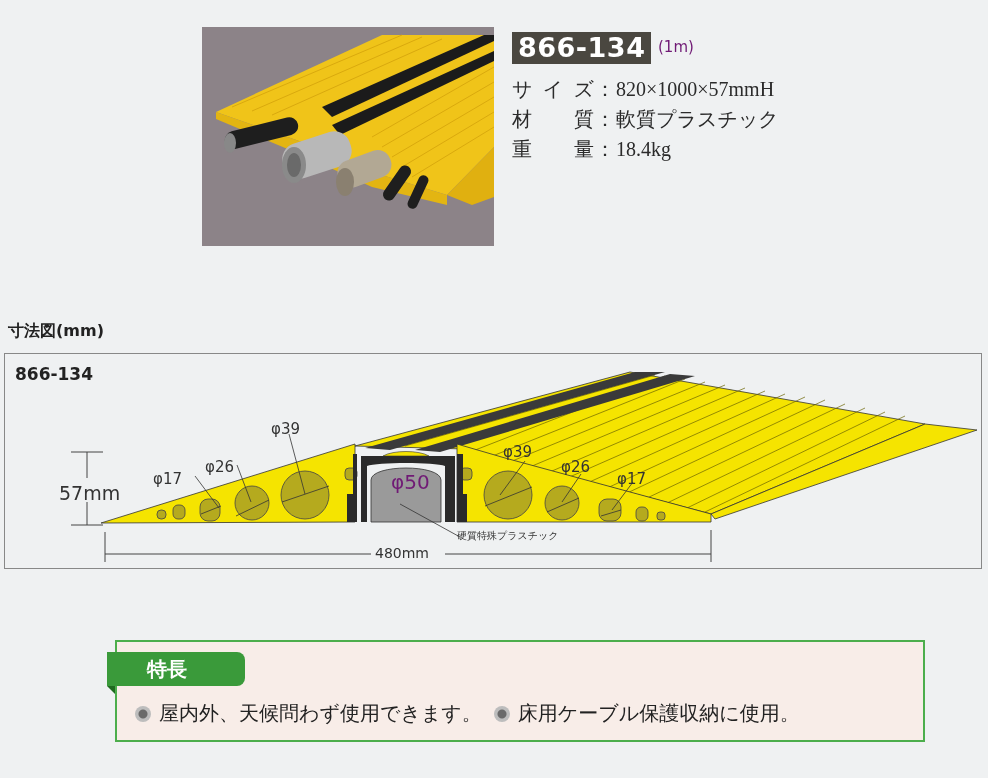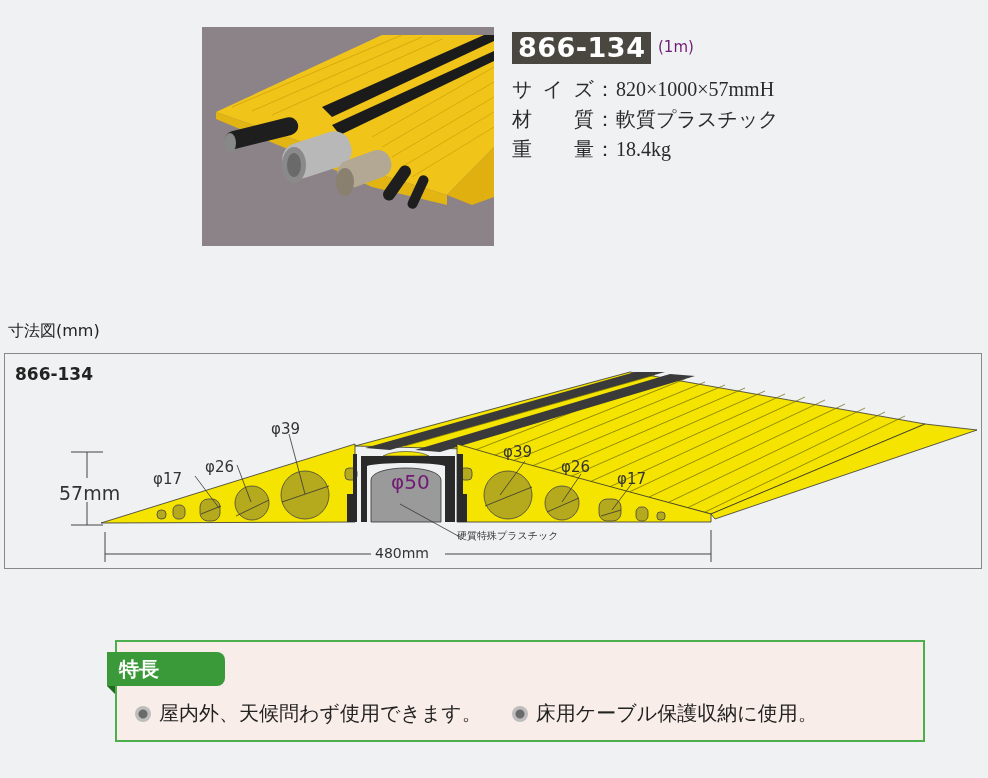--- a/index.html
+++ b/index.html
@@ -27,45 +27,45 @@
   }
   .spec-list { position: absolute; left: 512px; top: 74px; }
   .spec-row {
     font-size: 20px; line-height: 30px; color: #2b2b2b; white-space: nowrap;
     display: flex;
     font-family: Liberation Serif, serif;
   }
   .spec-label { display: inline-block; width: 82px; text-align-last: justify; }
   .spec-sep { display: inline-block; width: 22px; text-align: center; }
   .section-title {
-    position: absolute; left: 8px; top: 321px; font-size: 16px; color: #222;
+    position: absolute; left: 8px; top: 321px; font-size: 16px; color: #222; font-weight: bold;
   }
   .diagram-box {
     position: absolute; left: 4px; top: 353px; width: 978px; height: 216px;
     border: 1px solid #888; background: #eff1f2; box-sizing: border-box;
   }
   .diagram-model {
     position: absolute; left: 10px; top: 10px; font-size: 17px; font-weight: bold; color: #222;
   }
   .diagram-svg { position: absolute; left: 0; top: 0; }
   .features {
     position: absolute; left: 115px; top: 640px; width: 810px; height: 102px;
     background: #f8ede8; border: 2px solid #4cae4c; box-sizing: border-box;
   }
   .features-tab {
-    position: absolute; left: -10px; top: 10px; width: 118px; height: 34px;
+    position: absolute; left: -10px; top: 10px; width: 138px; height: 34px;
     background: #3a9a3a; color: #fff; font-size: 20px; font-weight: bold;
-    border-radius: 0 8px 8px 0; line-height: 34px; padding-left: 12px; box-sizing: border-box;
+    border-radius: 0 8px 8px 0; line-height: 34px; padding-left: 40px; box-sizing: border-box;
   }
   .features-tab::after {
     content: ""; position: absolute; left: 0; bottom: -8px;
     border-top: 8px solid #1f6b1f; border-left: 8px solid transparent;
   }
   .features-list {
-    position: absolute; left: 18px; top: 58px; display: flex; gap: 30px; font-size: 20px; color: #222;
+    position: absolute; left: 18px; top: 58px; display: flex; gap: 12px; font-size: 20px; color: #222;
   }
   .feature-item { display: flex; align-items: center; white-space: nowrap; }
   .bullet {
     width: 16px; height: 16px; border-radius: 50%;
     background: radial-gradient(circle, #6a6a6a 0 4px, #bdbdbd 5px 8px);
     margin-right: 8px; display: inline-block;
   }
 </style>
 </head>
 <body>

